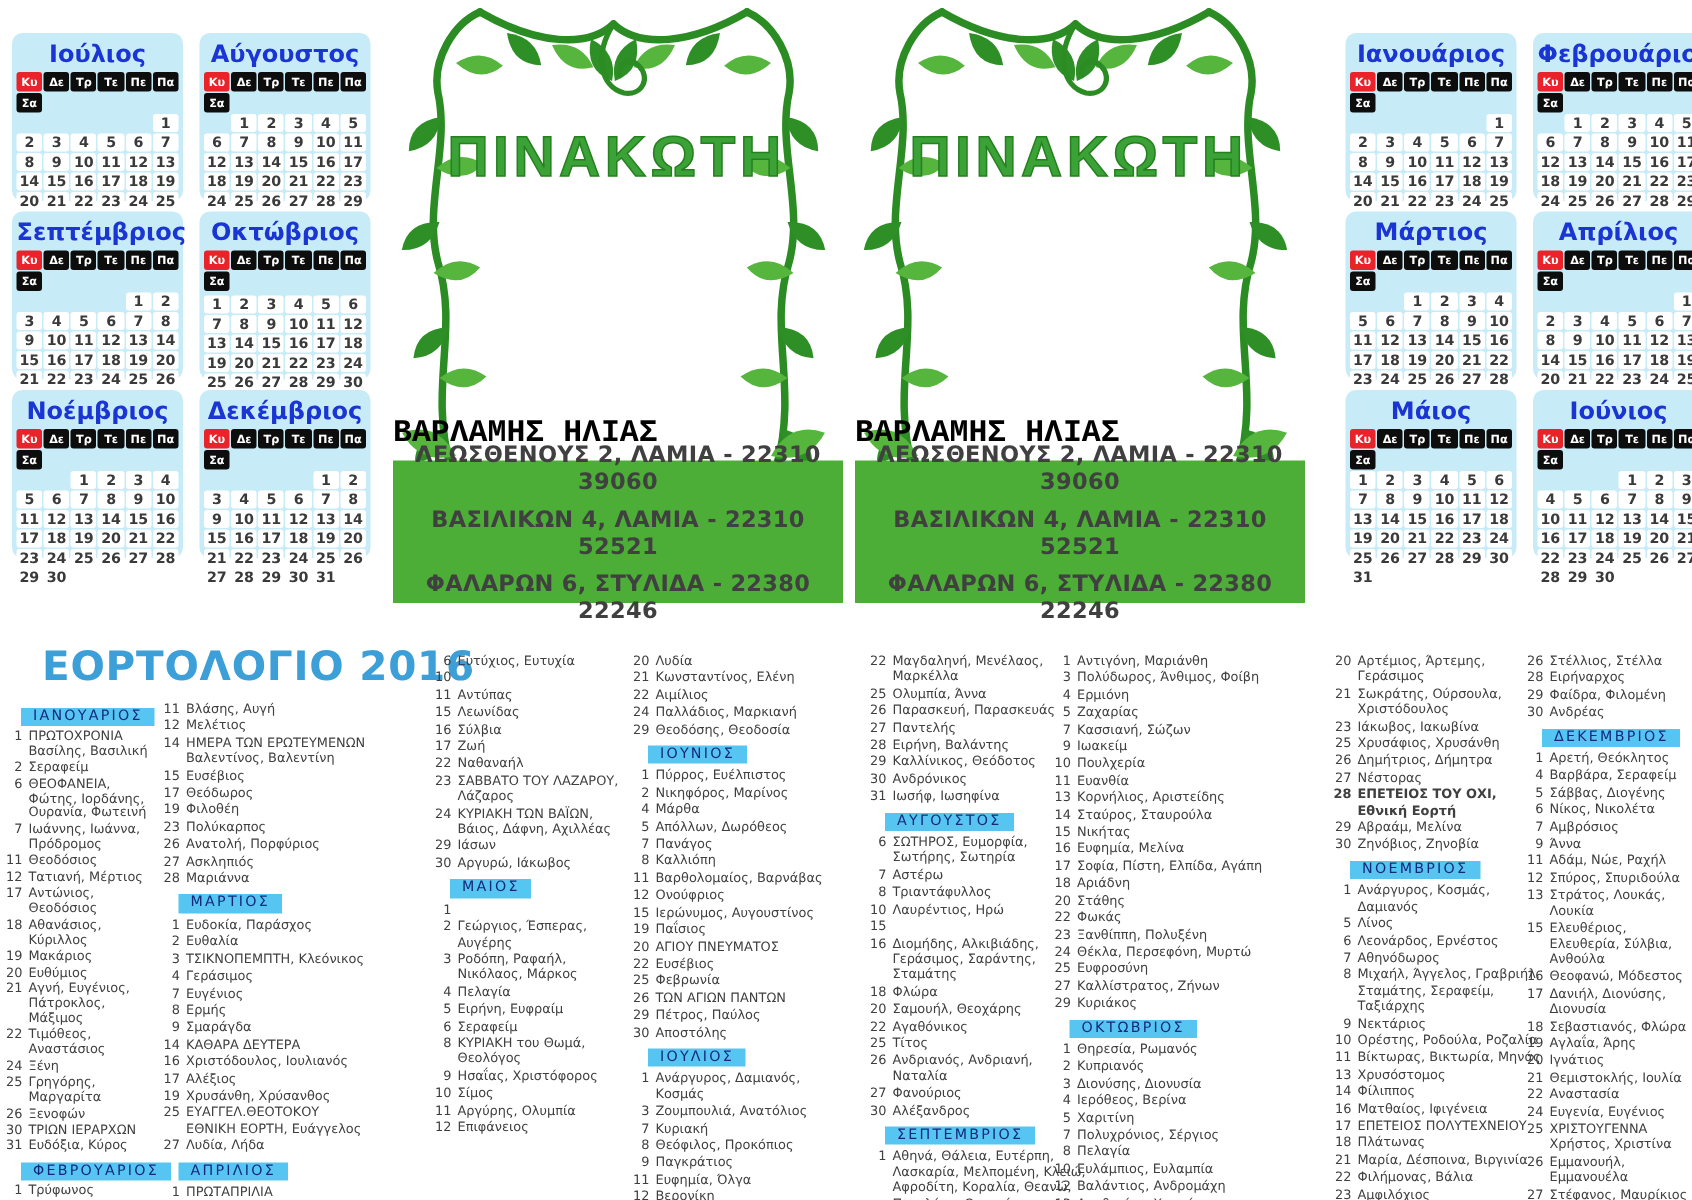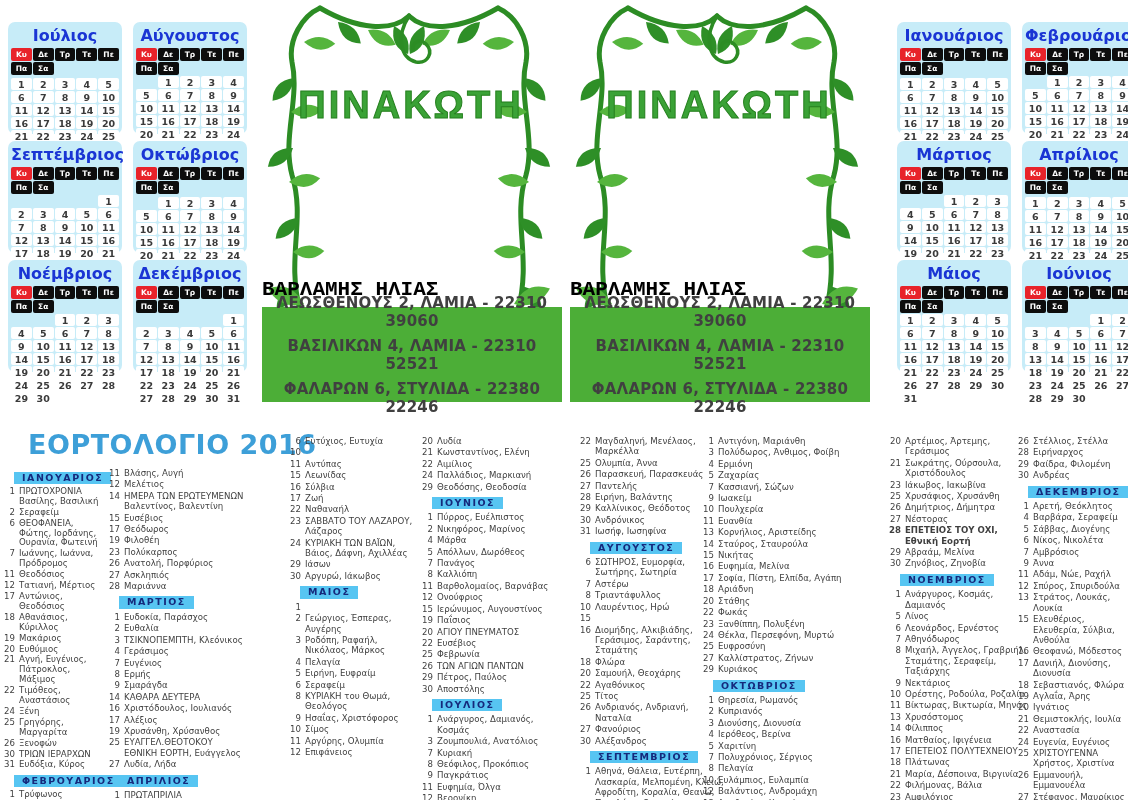--- a/index.html
+++ b/index.html
@@ -4,21 +4,21 @@
 <style>
   html,body{margin:0;padding:0;background:#888;}
   .page{position:relative;width:1128px;height:800px;background:#ffffff;overflow:hidden;
         font-family:"DejaVu Sans","Liberation Sans",sans-serif;margin:0 auto;}
   
   .cal-grid{position:absolute;display:grid;grid-template-columns:114px 114px;column-gap:11px;row-gap:7px;}
   #left-cals{left:8px;top:22px;}
   #right-cals{left:897px;top:22px;}
   .cal{background:#c7ecf8;border-radius:7px;padding:4px 3px 3px;width:114px;height:112px;box-sizing:border-box;}
   .cal-title{color:#1a35d4;font-weight:bold;font-size:16px;text-align:center;margin:0 0 3px;}
-  .cal-head,.cal-body{display:grid;grid-template-columns:repeat(5,1fr);gap:1px;}
+  .cal-head,.cal-body{display:grid;grid-template-columns:repeat(6,1fr);gap:1px;}
   .cal-head span{background:#0d0d0d;color:#fff;font-size:7.5px;font-weight:bold;text-align:center;
                  border-radius:2px;padding:2px 0;}
   .cal-head span.sun{background:#e8232a;}
   .cal-body{margin-top:1px;}
   .cal-body span{background:#fff;border-radius:2px;font-size:9.5px;font-weight:bold;color:#3a3a3a;
                  text-align:center;padding:0.5px 0;line-height:11px;}
   .cal-body span.blank{background:transparent;}
   
   .frames{position:absolute;left:260px;top:0;}
   .stem{stroke:#2c8c24;stroke-width:5;fill:none;stroke-linecap:round;}
@@ -39,21 +39,21 @@
   .eo-title{position:absolute;left:28px;top:429px;font-size:27px;font-weight:bold;color:#3d9fd8;letter-spacing:0.5px;}
   .eo-col{position:absolute;font-size:8.6px;line-height:10.4px;color:#3f3f3f;}
   .eo-col:nth-child(1){left:2px;top:468px;width:104px;line-height:9.9px;}
   .eo-col:nth-child(2){left:107px;top:468px;width:140px;}
   .eo-col:nth-child(3){left:288px;top:436px;width:134px;}
   .eo-col:nth-child(4){left:420px;top:436px;width:142px;}
   .eo-col:nth-child(5){left:578px;top:436px;width:146px;}
   .eo-col:nth-child(6){left:701px;top:436px;width:146px;}
   .eo-col:nth-child(7){left:888px;top:436px;width:140px;}
   .eo-col:nth-child(8){left:1016px;top:436px;width:112px;}
-  .eo-head{background:#57c5f2;color:#15297c;font-weight:bold;font-size:9.5px;letter-spacing:1.5px;
+  .eo-head{background:#57c5f2;color:#15297c;font-weight:normal;font-size:9.5px;letter-spacing:1.5px;
            display:inline-block;padding:1px 8px;margin:4px 0 3px 12px;}
   .eo-entry{display:flex;margin:0 0 1px;}
   .eo-entry .num{width:13px;text-align:right;margin-right:4px;flex:none;}
   .eo-entry .txt{flex:1;}
   .eo-entry.bold{font-weight:bold;}
 </style>
 </head>
 <body>
 
 <div class="page">

